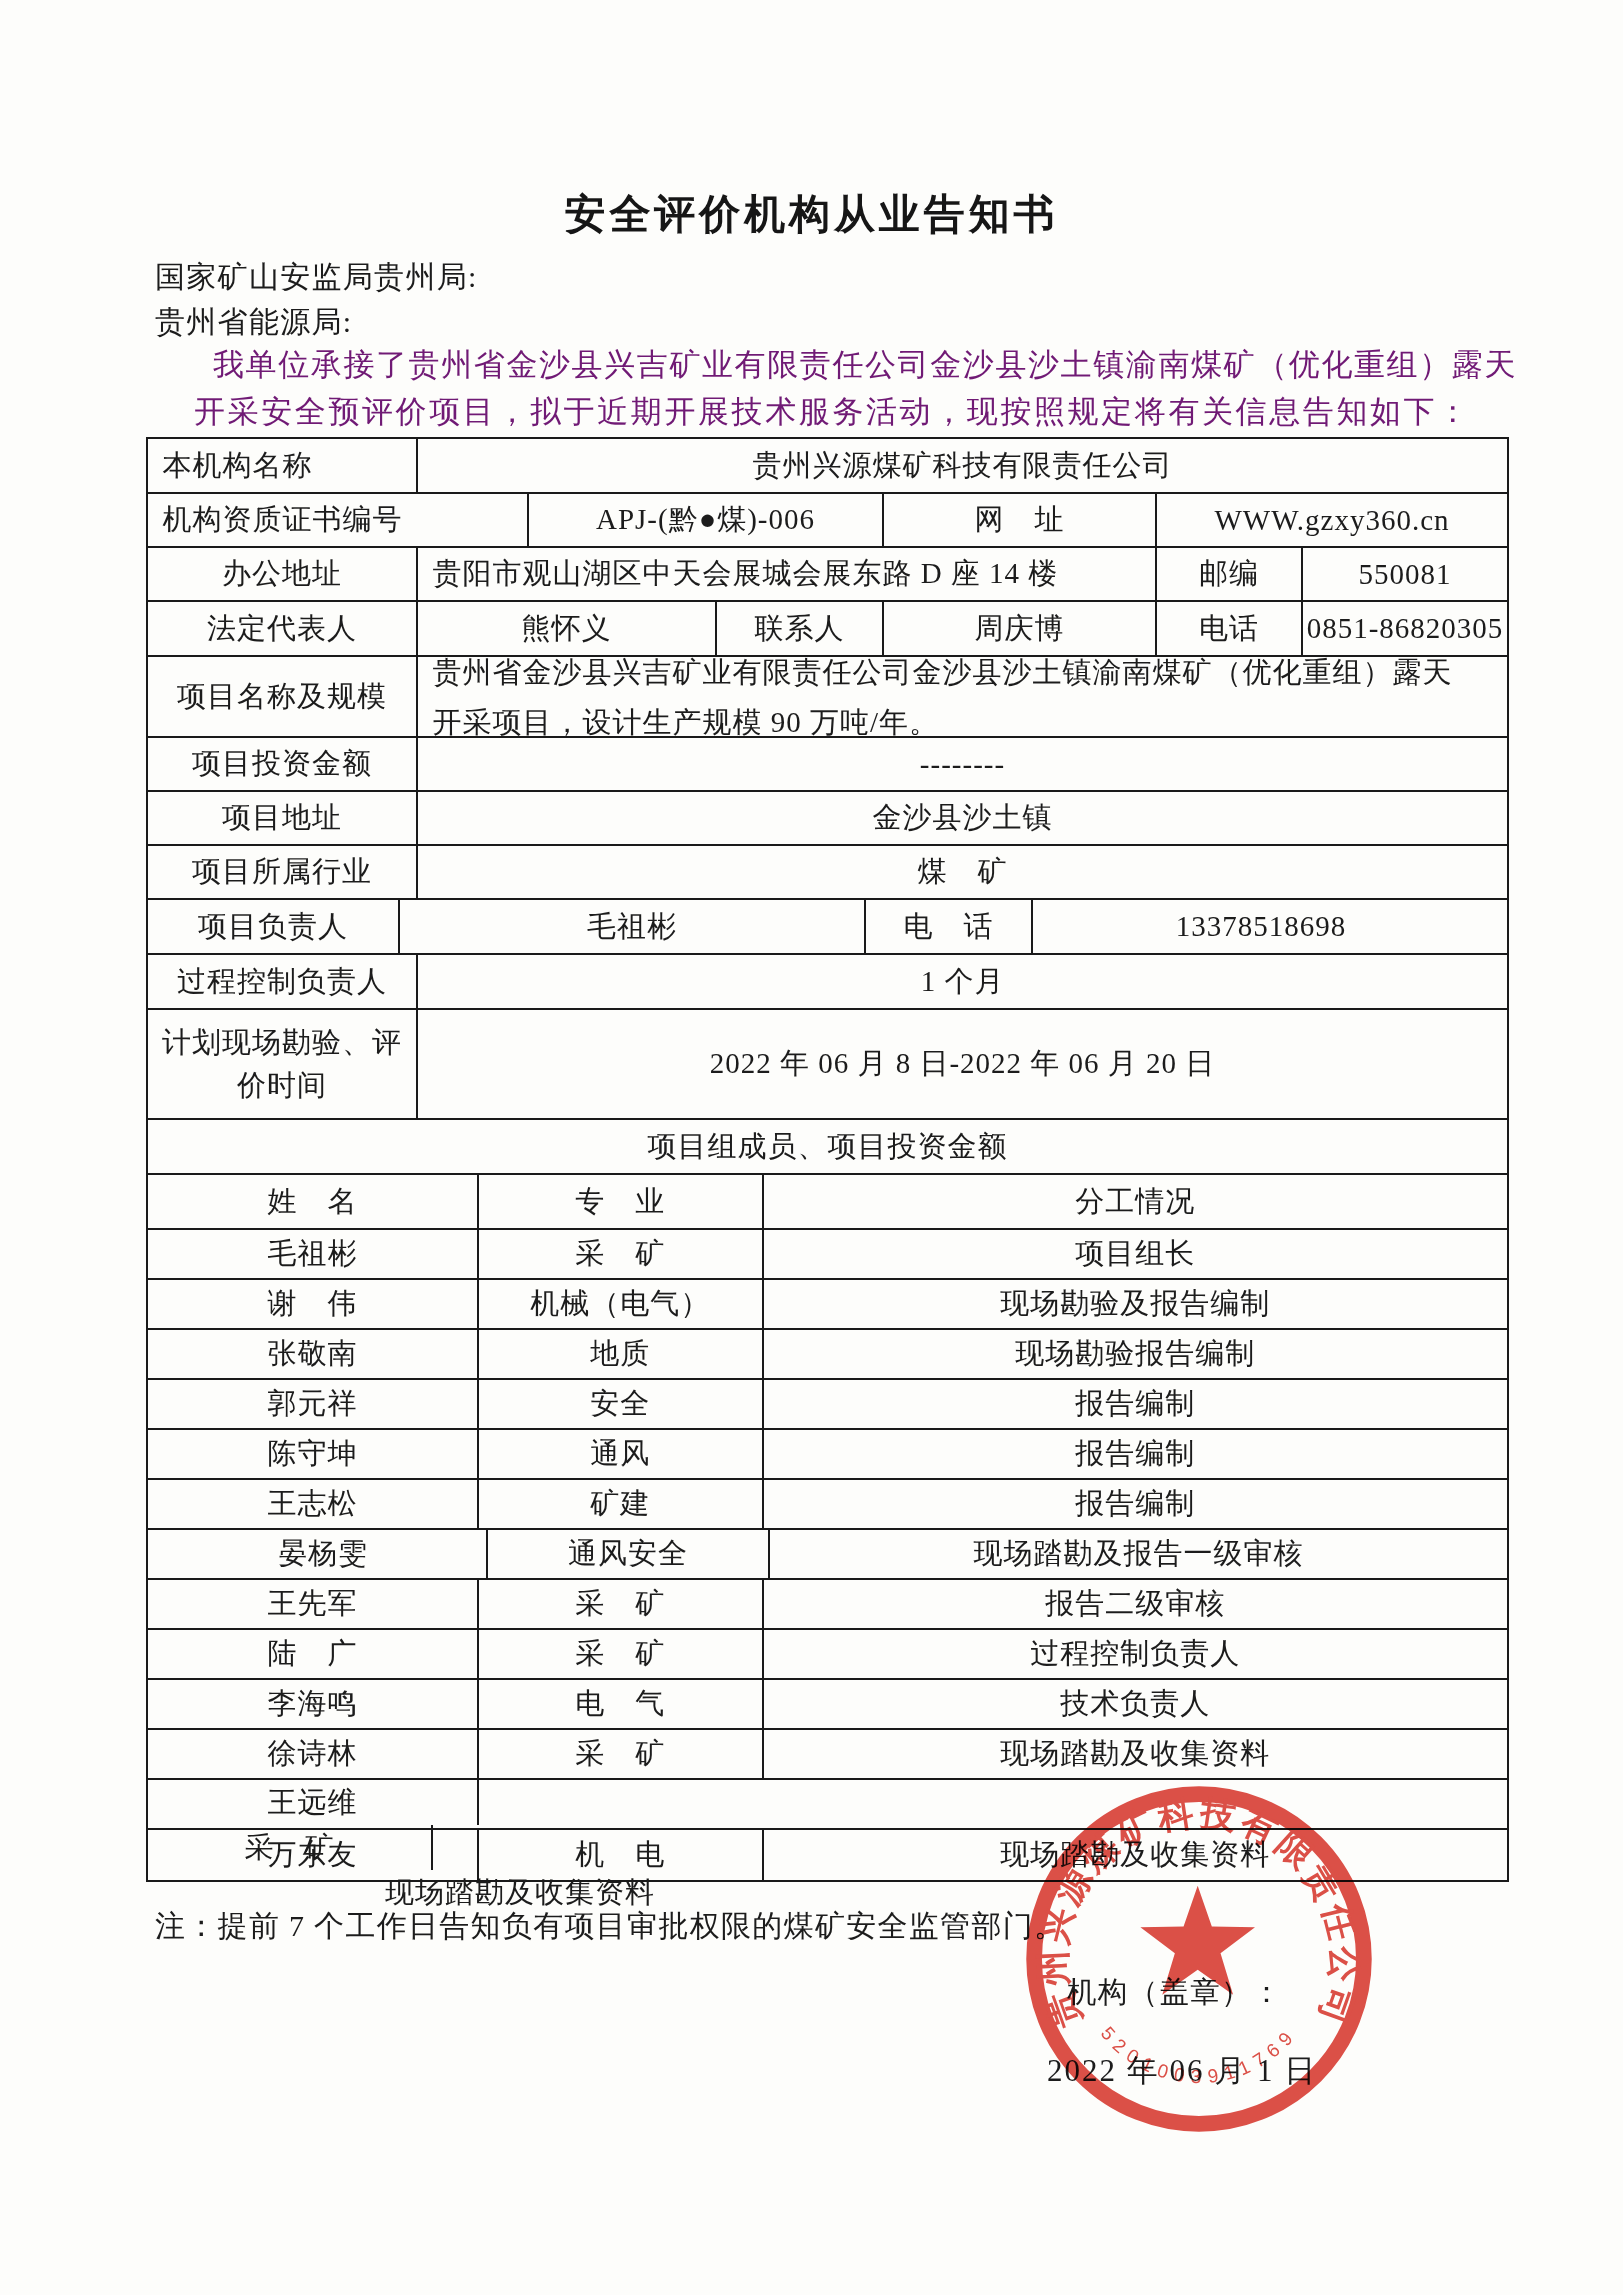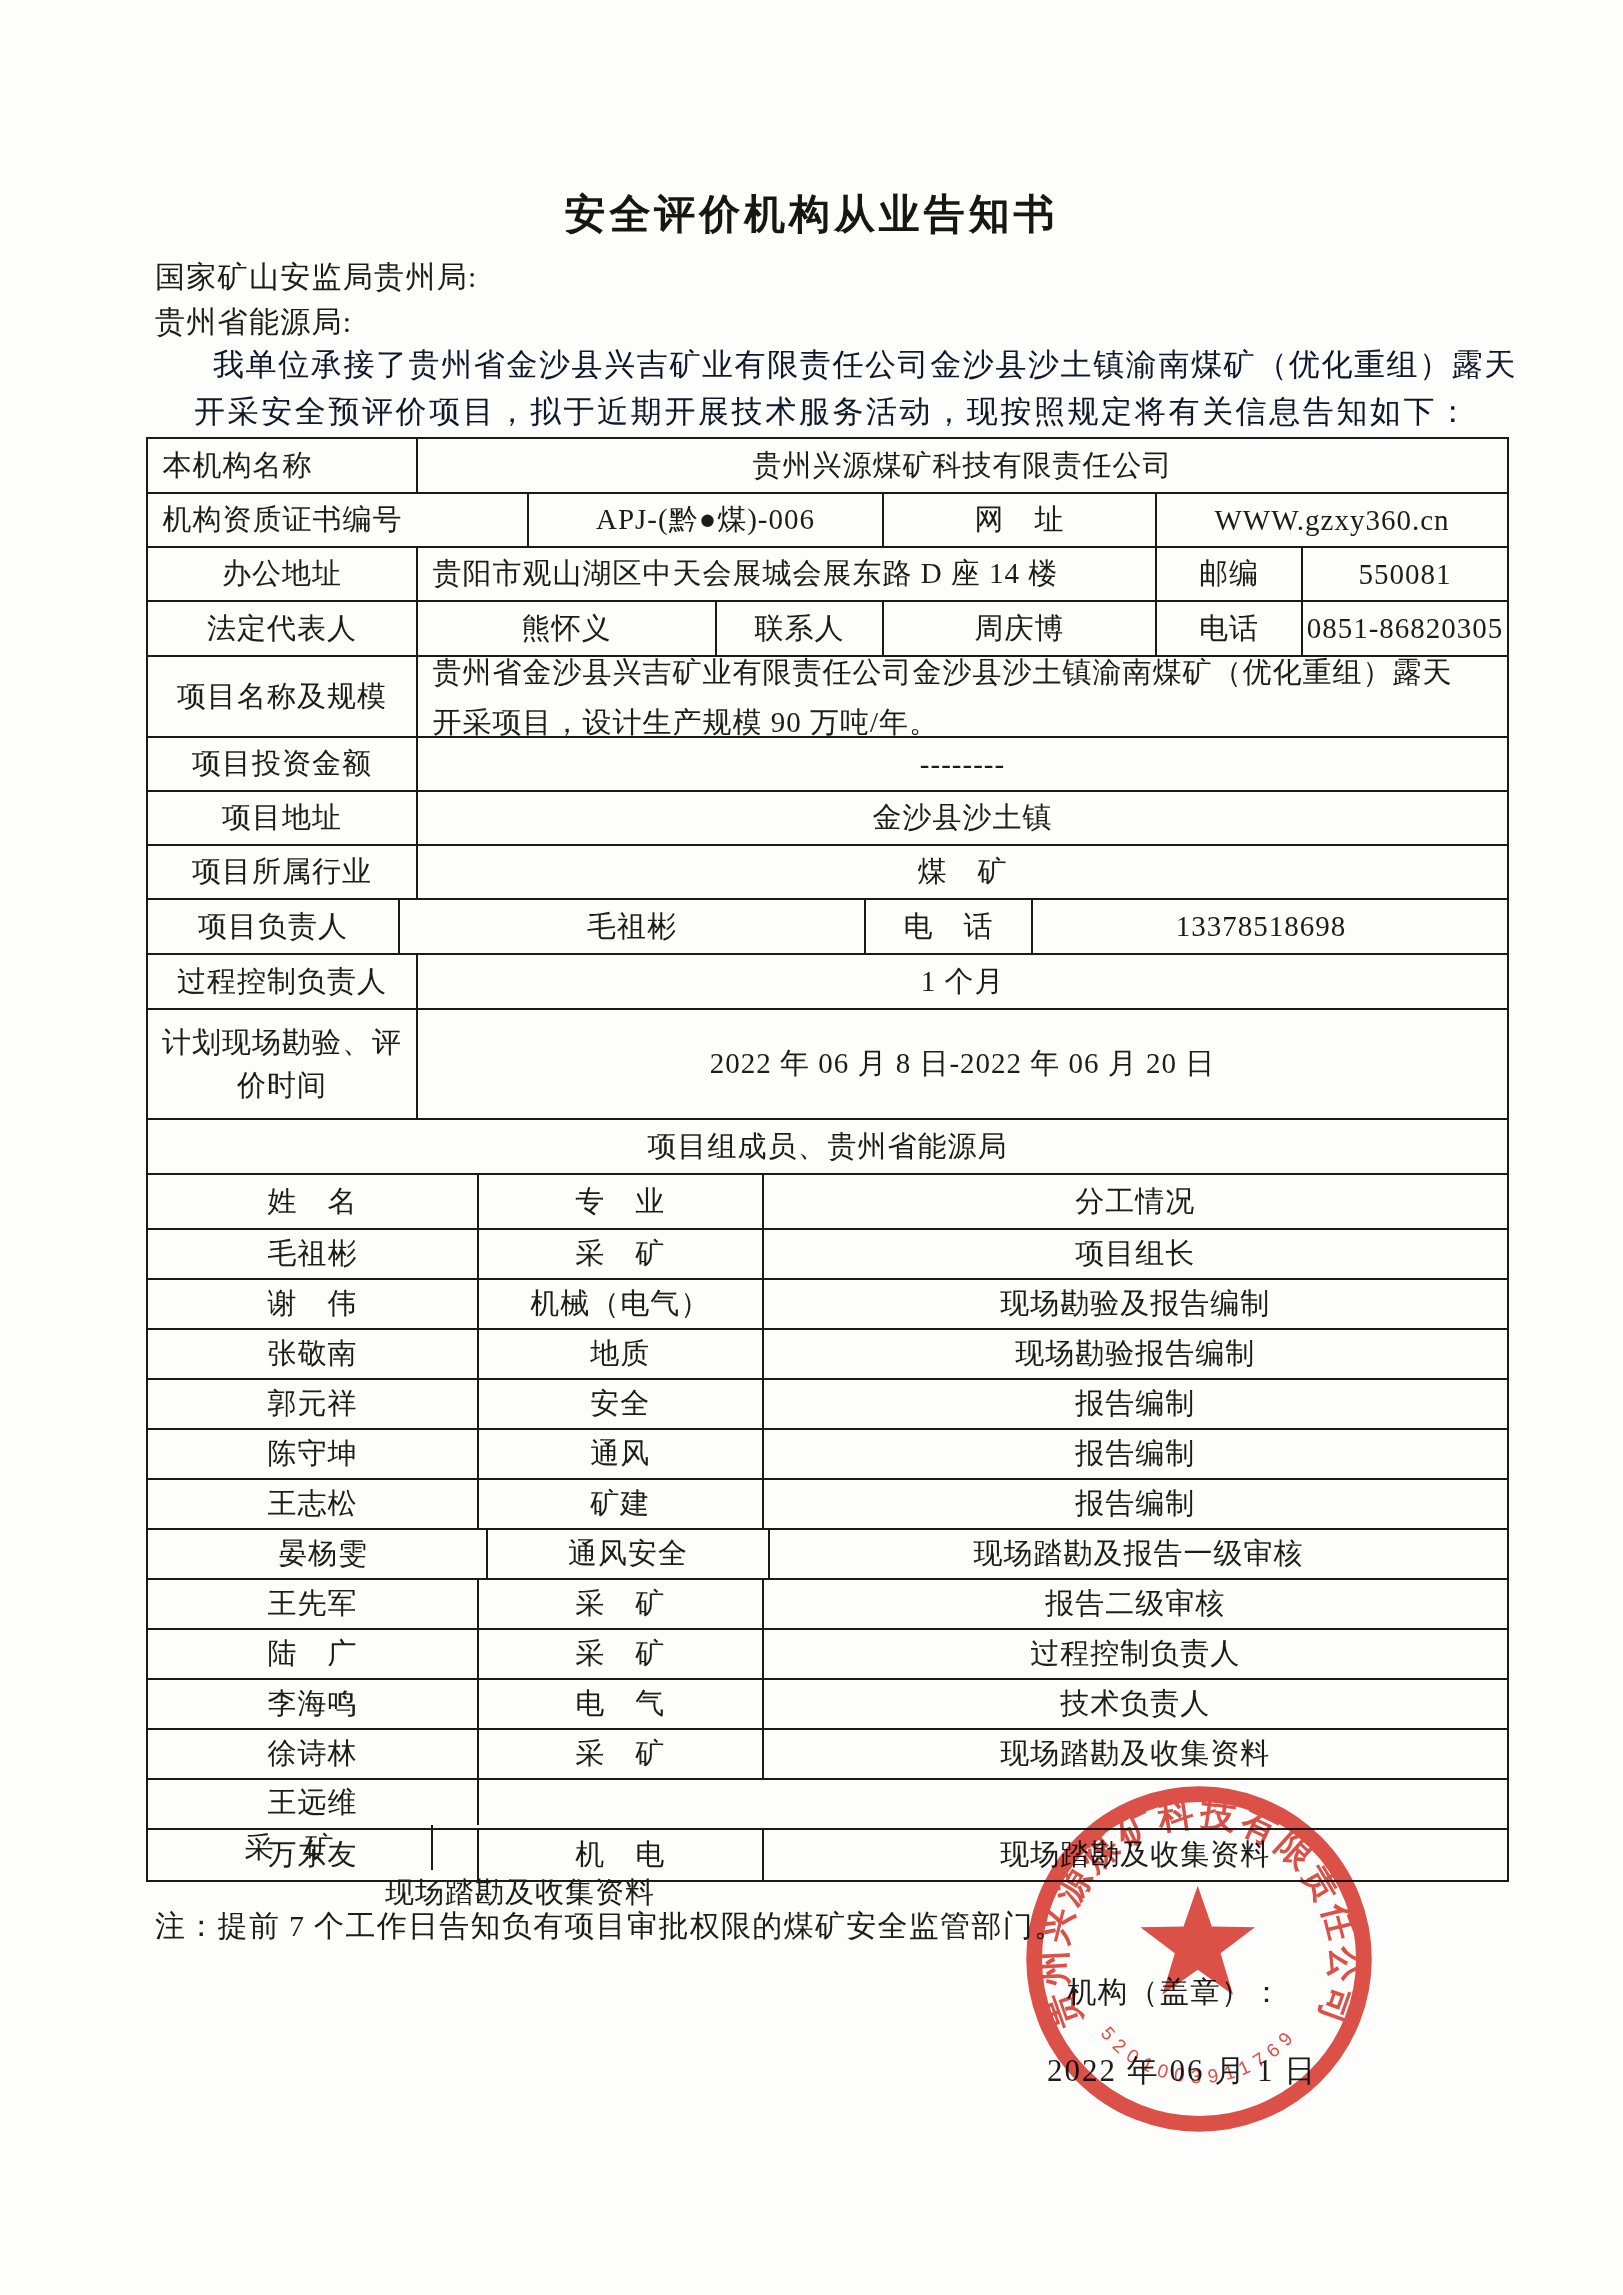--- a/index.html
+++ b/index.html
@@ -14,21 +14,21 @@
   }
   .doc-title{
     position:absolute;top:187px;left:0;width:1623px;
     text-align:center;font-size:41px;font-weight:bold;letter-spacing:3.9px;
     font-family:"Liberation Sans","DejaVu Sans",sans-serif;
     color:#161616;margin:0;
   }
   .addressee{position:absolute;left:155px;font-size:30px;letter-spacing:1.3px;white-space:nowrap;}
   .addr-1{top:257px;}
   .addr-2{top:302px;}
-  .para-line{position:absolute;font-size:31px;letter-spacing:1.6px;white-space:nowrap;color:#0f172a;}
+  .para-line{position:absolute;font-size:31px;letter-spacing:1.6px;white-space:nowrap;color:#701a75;}
   .para-1{left:213px;top:344px;}
   .para-2{left:194px;top:391px;letter-spacing:2.6px;}
 
   .info-table{
     position:absolute;left:146px;top:437px;width:1359px;
     border:2.6px solid #1a1a1a;box-sizing:content-box;
   }
   .trow{display:flex;border-bottom:2.6px solid #1a1a1a;box-sizing:border-box;}
   .trow:last-child{border-bottom:none;}
   .cell{
@@ -119,21 +119,21 @@
       </div>
       <div class="trow" style="height: 55px;">
         <div class="cell lbl" style="width: 270px;">过程控制负责人</div>
         <div class="cell val" style="width: 1089px;">1 个月</div>
       </div>
       <div class="trow" style="height: 110px;">
         <div class="cell lbl wraplbl" style="width: 270px;">计划现场勘验、评价时间</div>
         <div class="cell val" style="width: 1089px;">2022 年 06 月 8 日-2022 年 06 月 20 日</div>
       </div>
       <div class="trow" style="height: 55px;">
-        <div class="cell val" style="width: 1359px;">项目组成员、贵州省能源局</div>
+        <div class="cell val" style="width: 1359px;">项目组成员、项目投资金额</div>
       </div>
       <div class="trow" style="height: 55px;">
         <div class="cell lbl" style="width: 331px;">姓　名</div>
         <div class="cell lbl" style="width: 285px;">专　业</div>
         <div class="cell lbl" style="width: 744px;">分工情况</div>
       </div>
       <div class="trow" style="height: 50px;">
         <div class="cell val" style="width: 331px;">毛祖彬</div>
         <div class="cell val" style="width: 285px;">采　矿</div>
         <div class="cell val" style="width: 744px;">项目组长</div>

